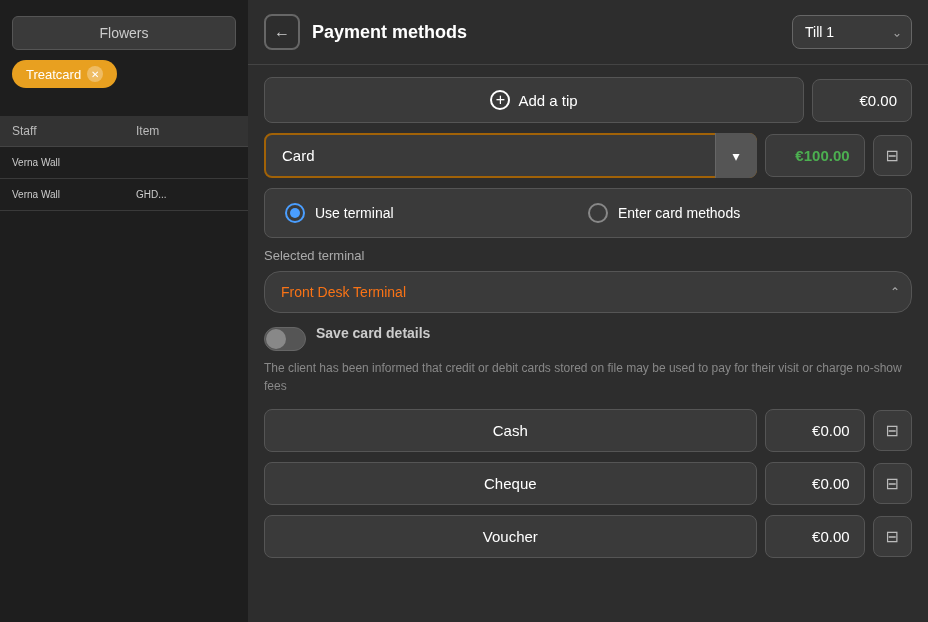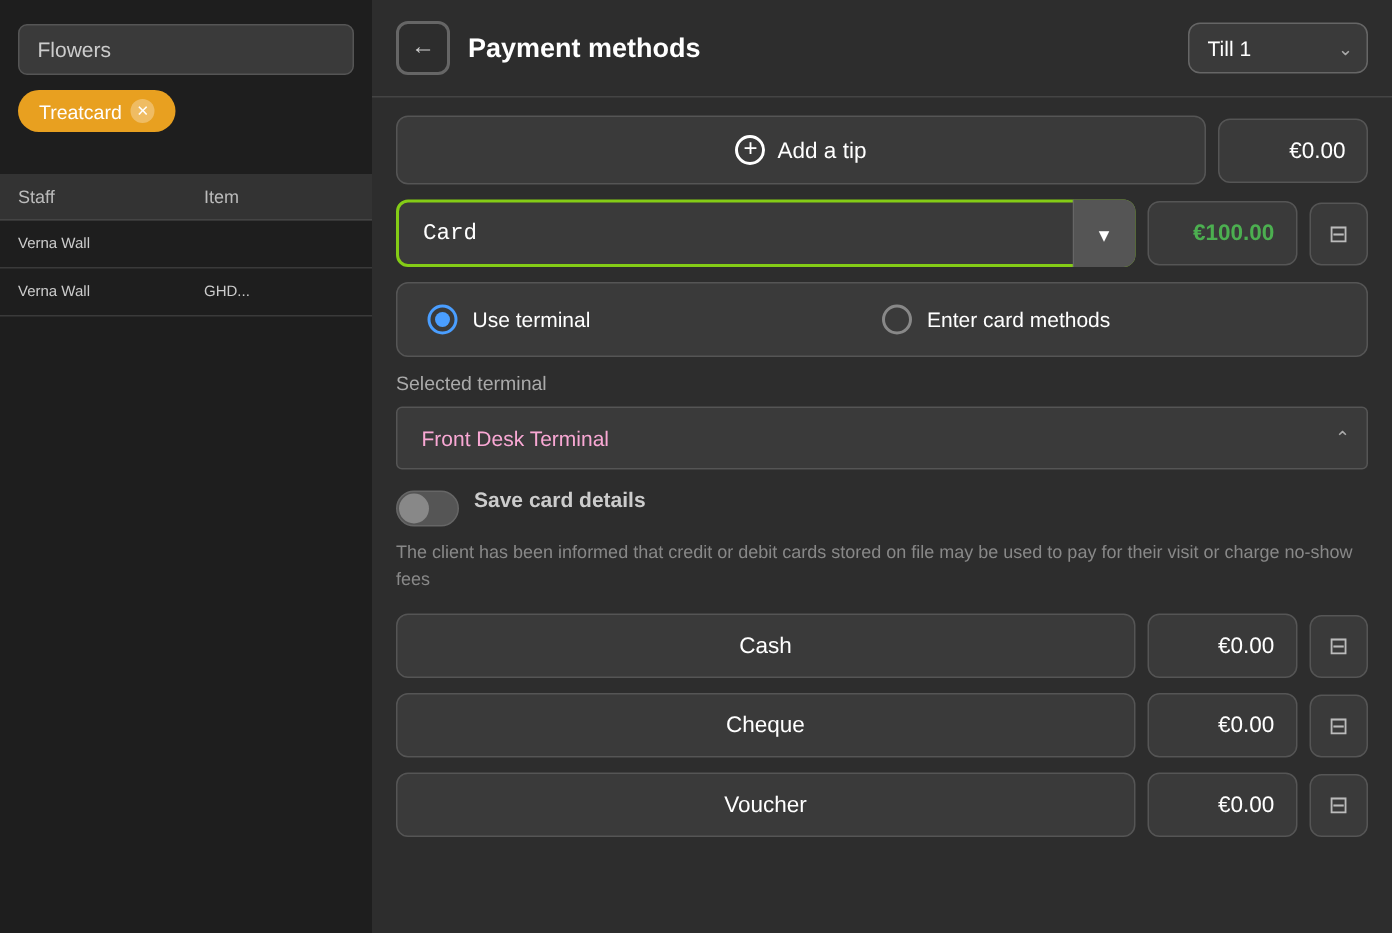--- a/index.html
+++ b/index.html
@@ -24,20 +24,21 @@
 
     .sidebar-search {
       margin: 16px 12px 10px;
       background: #3a3a3a;
       border: 1px solid #555;
       border-radius: 6px;
       padding: 8px 12px;
       color: #ccc;
       font-size: 14px;
       width: calc(100% - 24px);
+      text-align: center;
     }
 
     .sidebar-tag {
       margin: 0 12px;
       background: #e8a020;
       border-radius: 20px;
       padding: 6px 14px;
       color: #fff;
       font-size: 13px;
       display: inline-flex;
@@ -231,28 +232,27 @@
     }
 
     .card-select-wrapper {
       flex: 1;
       position: relative;
     }
 
     .card-select {
       width: 100%;
       background: #3a3a3a;
-      border: 2px solid #84cc16;
+      border: 2px solid #a16207;
       border-radius: 8px;
       padding: 12px 40px 12px 16px;
       color: #fff;
       font-size: 15px;
       appearance: none;
       cursor: pointer;
-      font-family: Liberation Mono, monospace;
     }
 
     .card-chevron {
       position: absolute;
       right: 0;
       top: 0;
       bottom: 0;
       width: 42px;
       background: #555;
       border-radius: 0 8px 8px 0;
@@ -318,23 +318,23 @@
 
     .terminal-select-wrapper {
       position: relative;
       margin-bottom: 12px;
     }
 
     .terminal-select {
       width: 100%;
       background: #3a3a3a;
       border: 1px solid #555;
-      border-radius: 4px;
+      border-radius: 16px;
       padding: 12px 40px 12px 16px;
-      color: #f9a8d4;
+      color: #f97316;
       font-size: 14px;
       appearance: none;
       cursor: pointer;
     }
 
     .terminal-chevron {
       position: absolute;
       right: 12px;
       top: 50%;
       transform: translateY(-50%);

